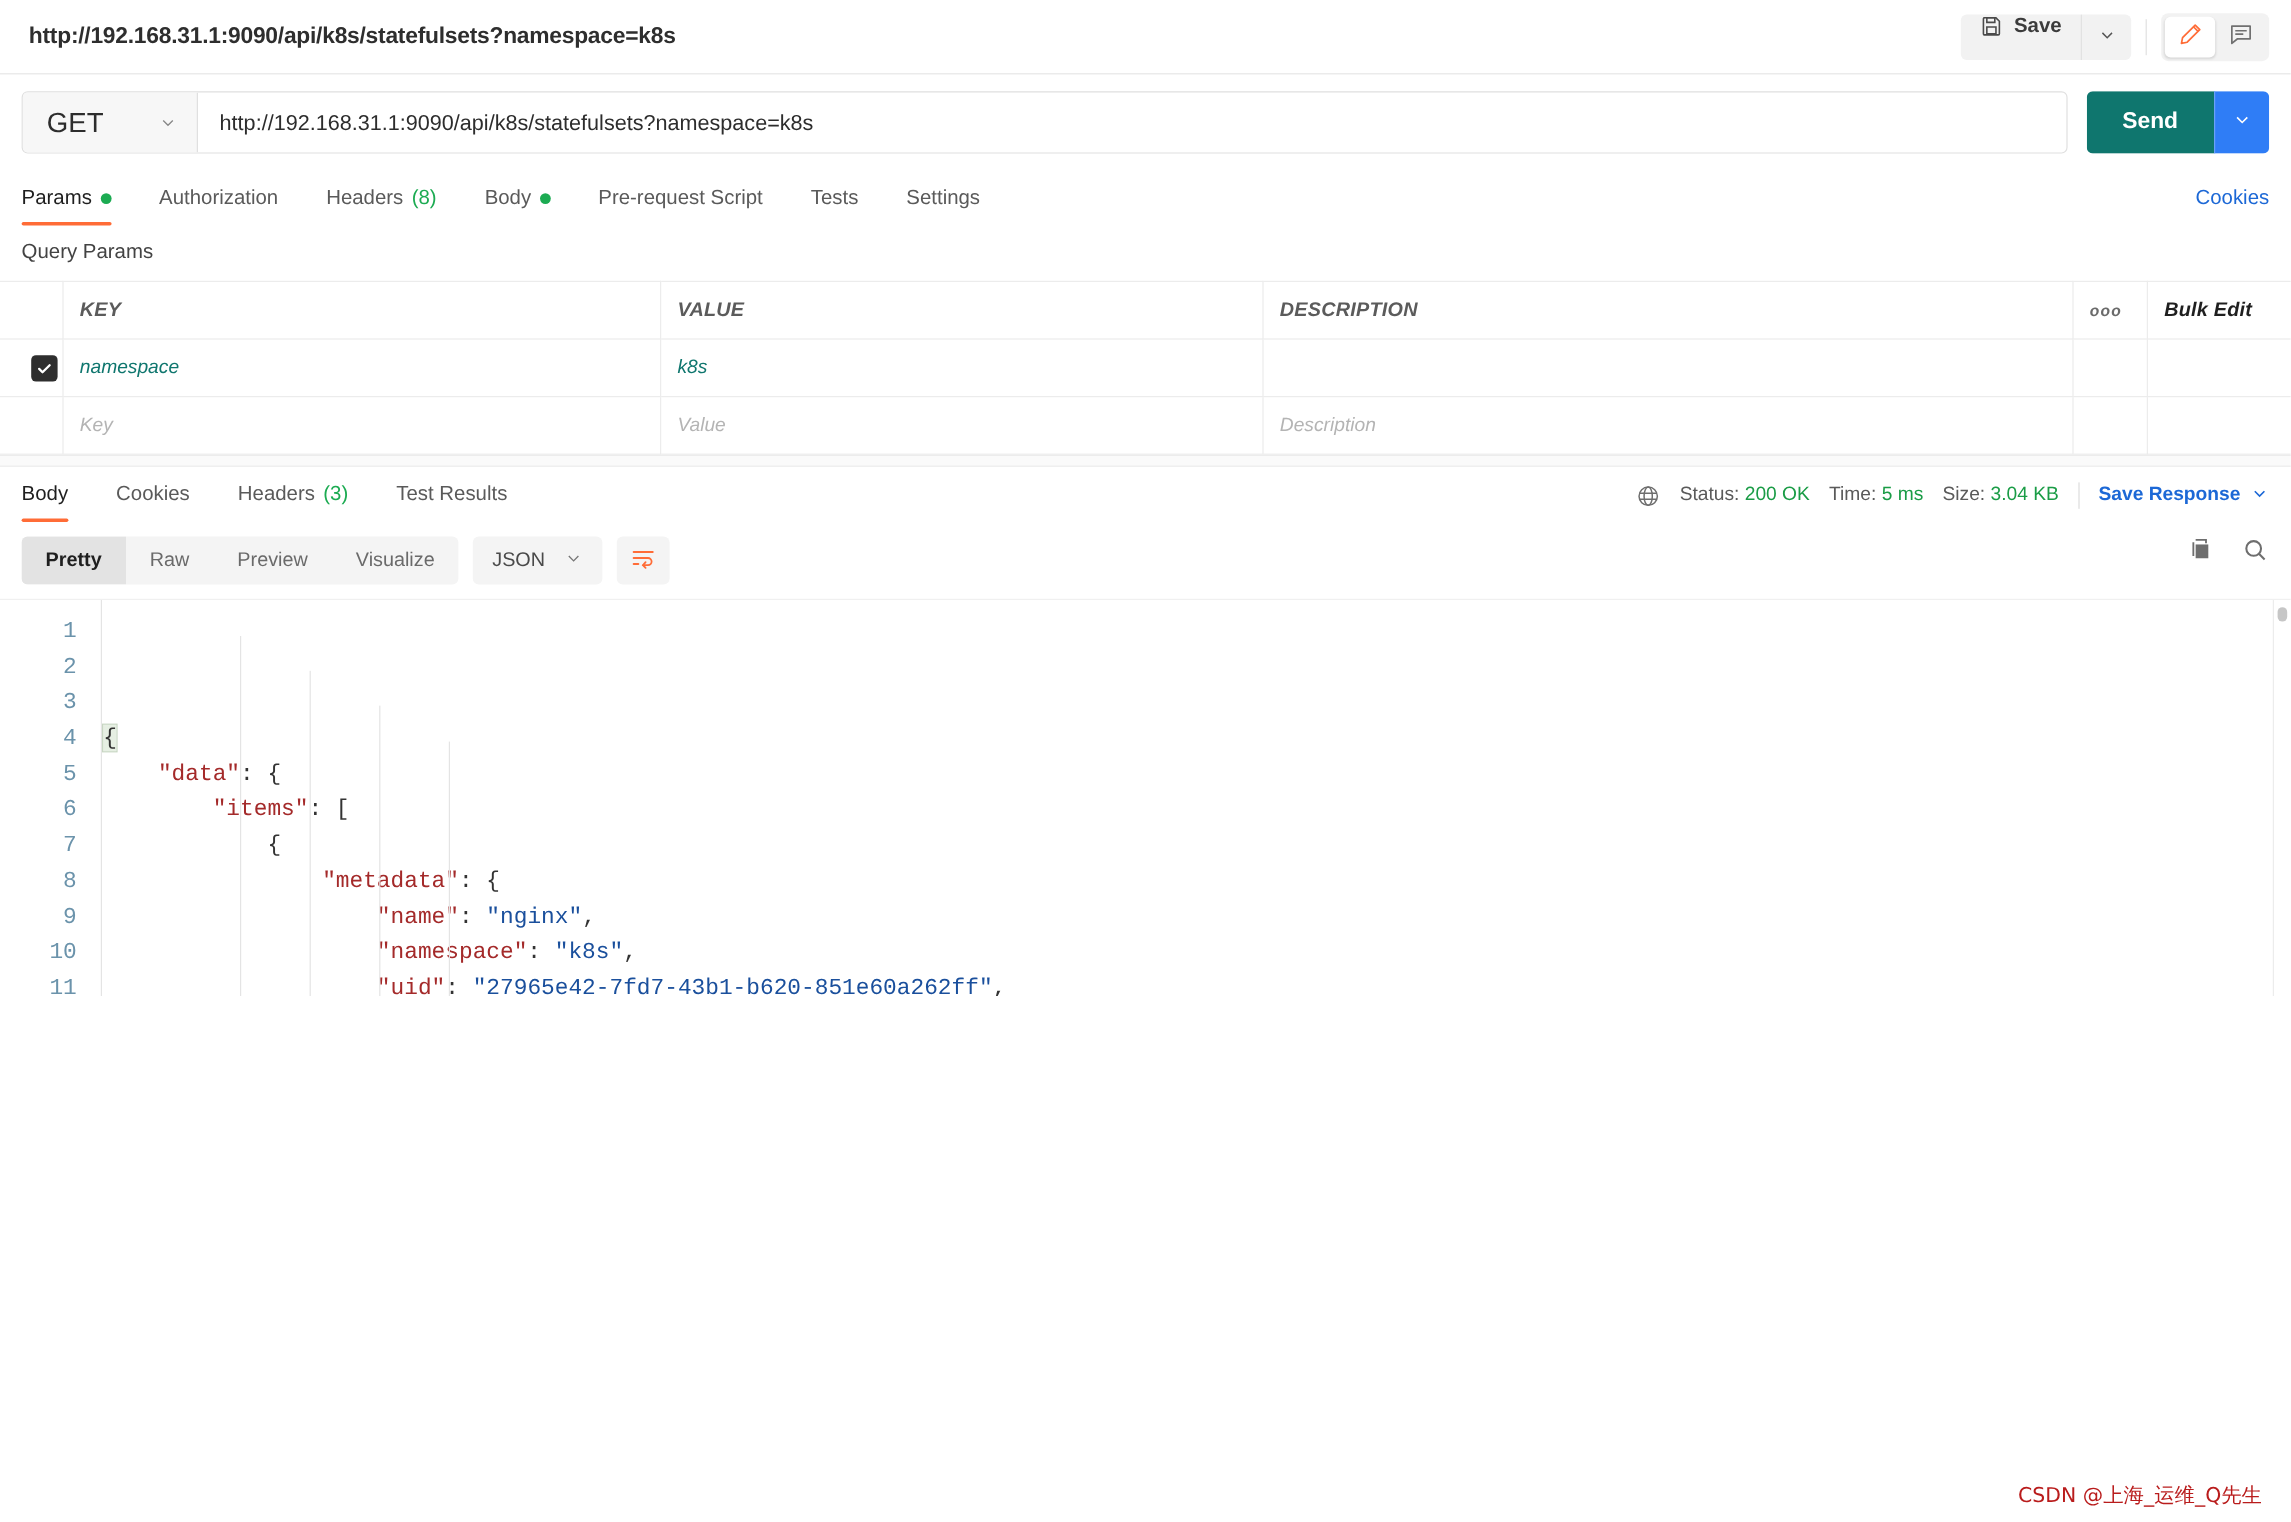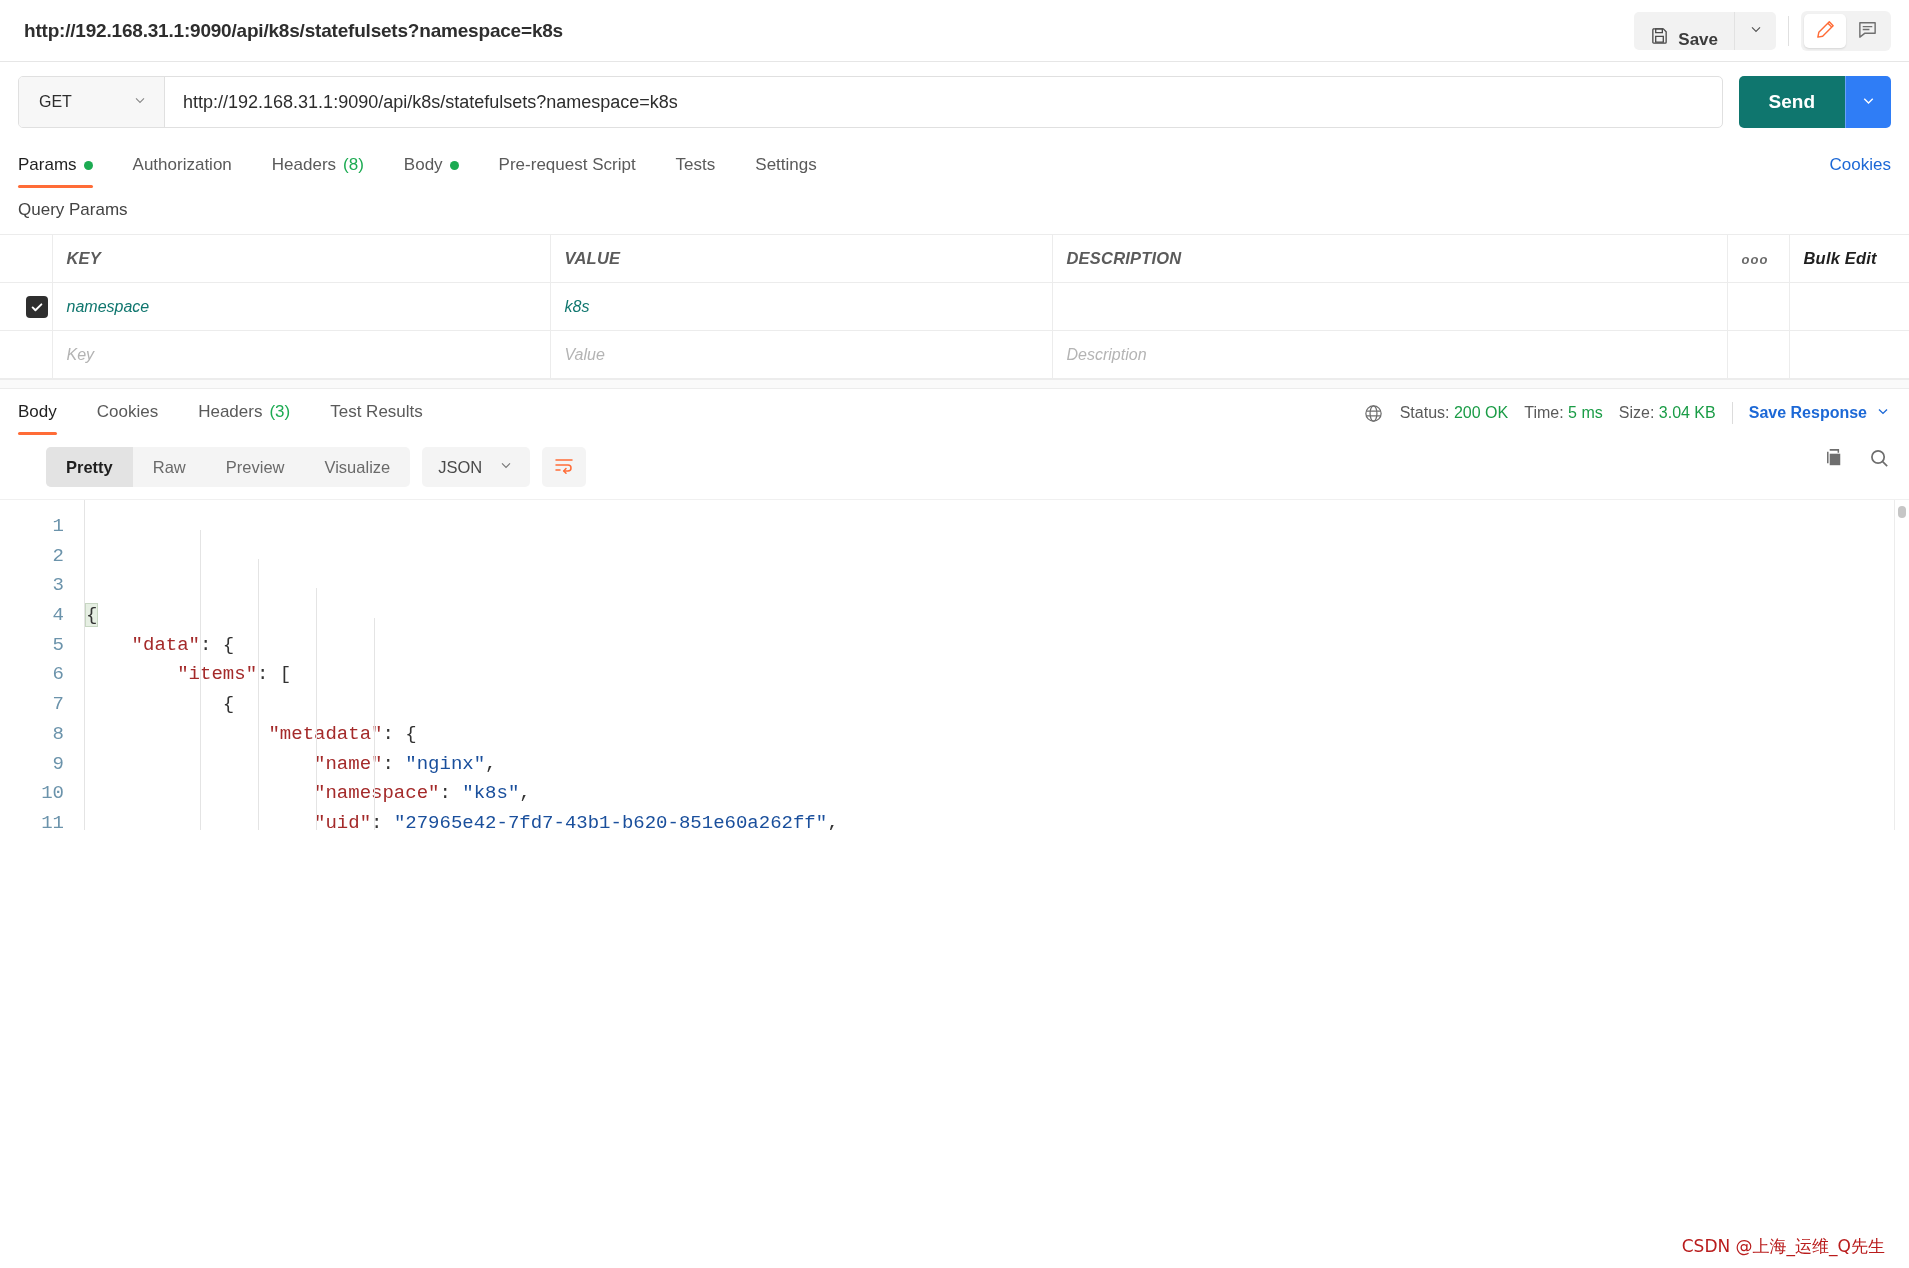--- a/index.html
+++ b/index.html
@@ -30,21 +30,21 @@
     display: flex; align-items: center; gap: 12px;
   }
   .save-group {
     display: flex; align-items: center;
     background: #f2f2f2;
     border-radius: 5px;
     height: 38px;
     overflow: hidden;
   }
   .save-btn {
-    display: flex; align-items: flex-end; gap: 9px;
+    display: flex; align-items: flex-start; gap: 9px;
     padding: 0 16px; height: 38px;
     font-size: 17px; font-weight: 600; color: #3b3b3b;
     cursor: pointer;
   }
   .save-caret {
     width: 42px; height: 38px;
     display: flex; align-items: center; justify-content: center;
     border-left: 1px solid #e2e2e2;
     cursor: pointer;
   }
@@ -73,21 +73,21 @@
     border-radius: 5px;
     height: 52px;
     overflow: hidden;
     background: #fff;
   }
   .method {
     width: 146px;
     background: #f7f7f7;
     display: flex; align-items: center; justify-content: space-between;
     padding: 0 16px 0 20px;
-    font-size: 16px; color: #2d2d2d;
+    font-size: 23px; color: #2d2d2d;
     border-right: 1px solid #e0e0e0;
     cursor: pointer;
   }
   .url-input {
     flex: 1;
     border: 0; outline: none;
     font-family: "Liberation Sans", sans-serif;
     font-size: 18px; color: #2d2d2d;
     padding: 0 18px;
     background: transparent;
@@ -199,21 +199,20 @@
   .status-wrap .g { color: #1a9c46; }
   .globe { width: 21px; height: 21px; }
   .save-resp { color: #1c68d6; font-weight: 700; display: flex; align-items: center; gap: 8px; cursor: pointer; }
   .st-sep { width: 1px; height: 22px; background: #dcdcdc; }
 
   
   .body-toolbar {
     display: flex; align-items: center; gap: 12px;
     padding: 12px 18px;
     position: relative;
-    margin-left: 28px;
   }
   .seg {
     display: flex; align-items: center;
     background: #f4f4f4; border-radius: 5px; height: 40px;
     overflow: hidden;
   }
   .seg-item {
     padding: 0 20px; height: 40px;
     display: flex; align-items: center;
     font-size: 16.5px; color: #6a6a6a; cursor: pointer;

